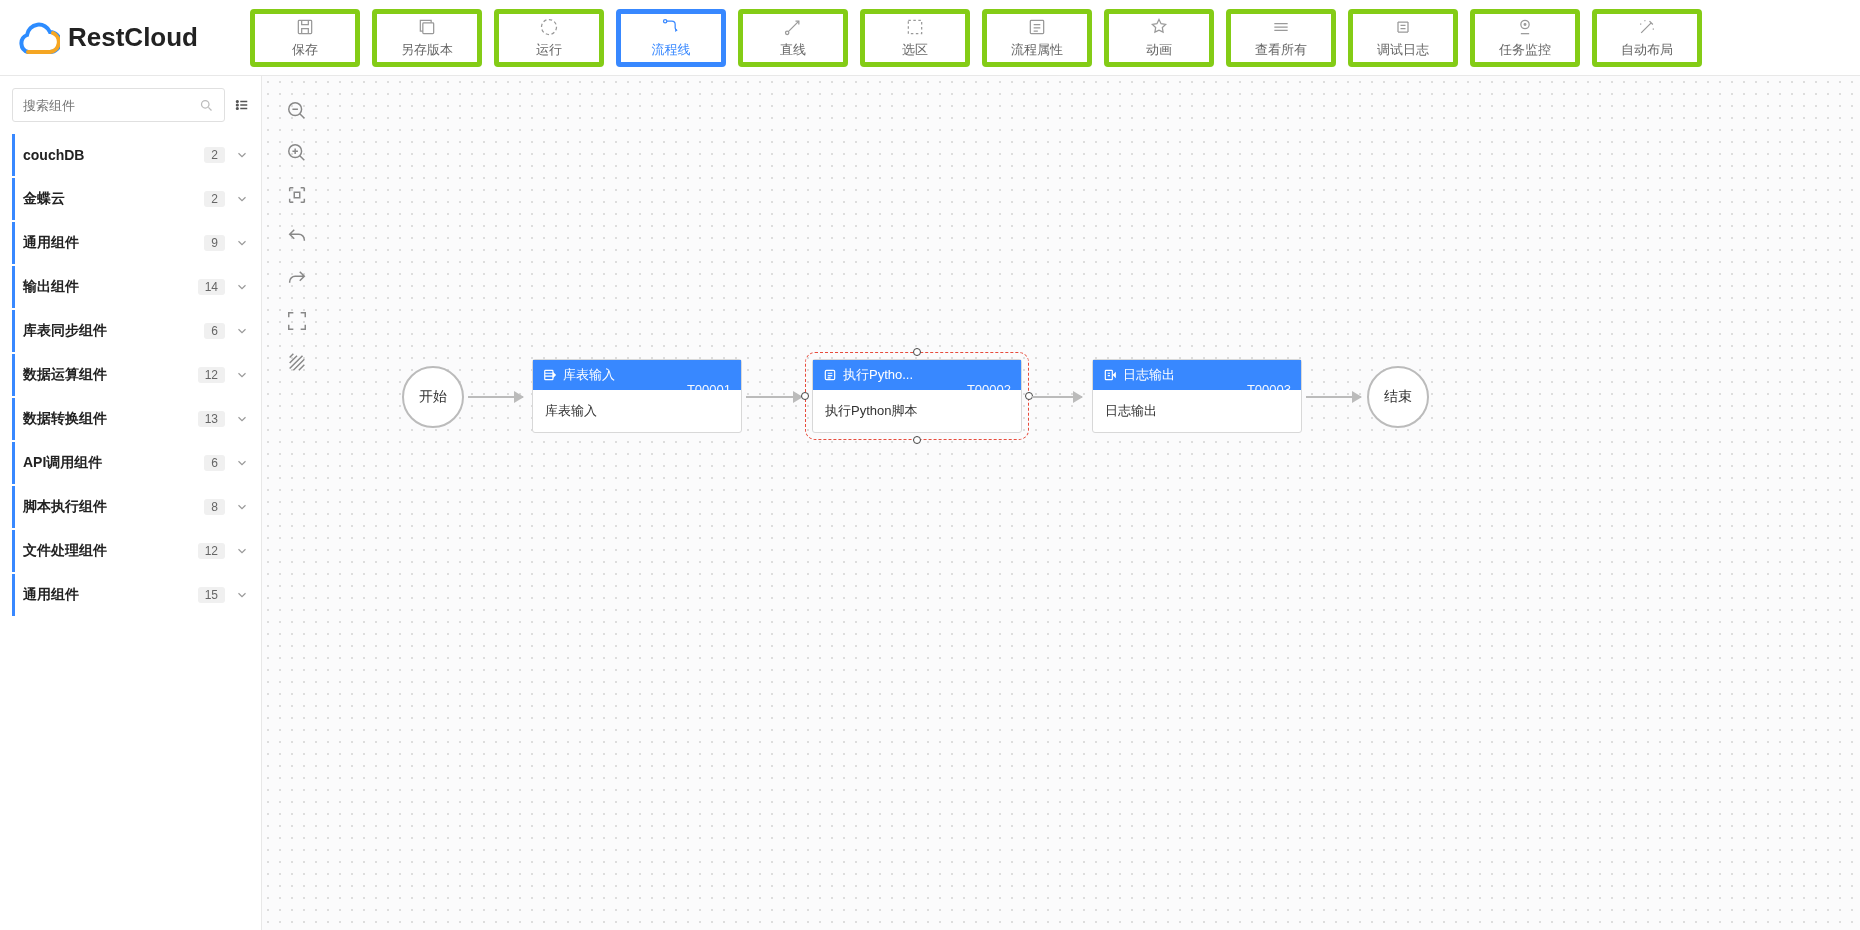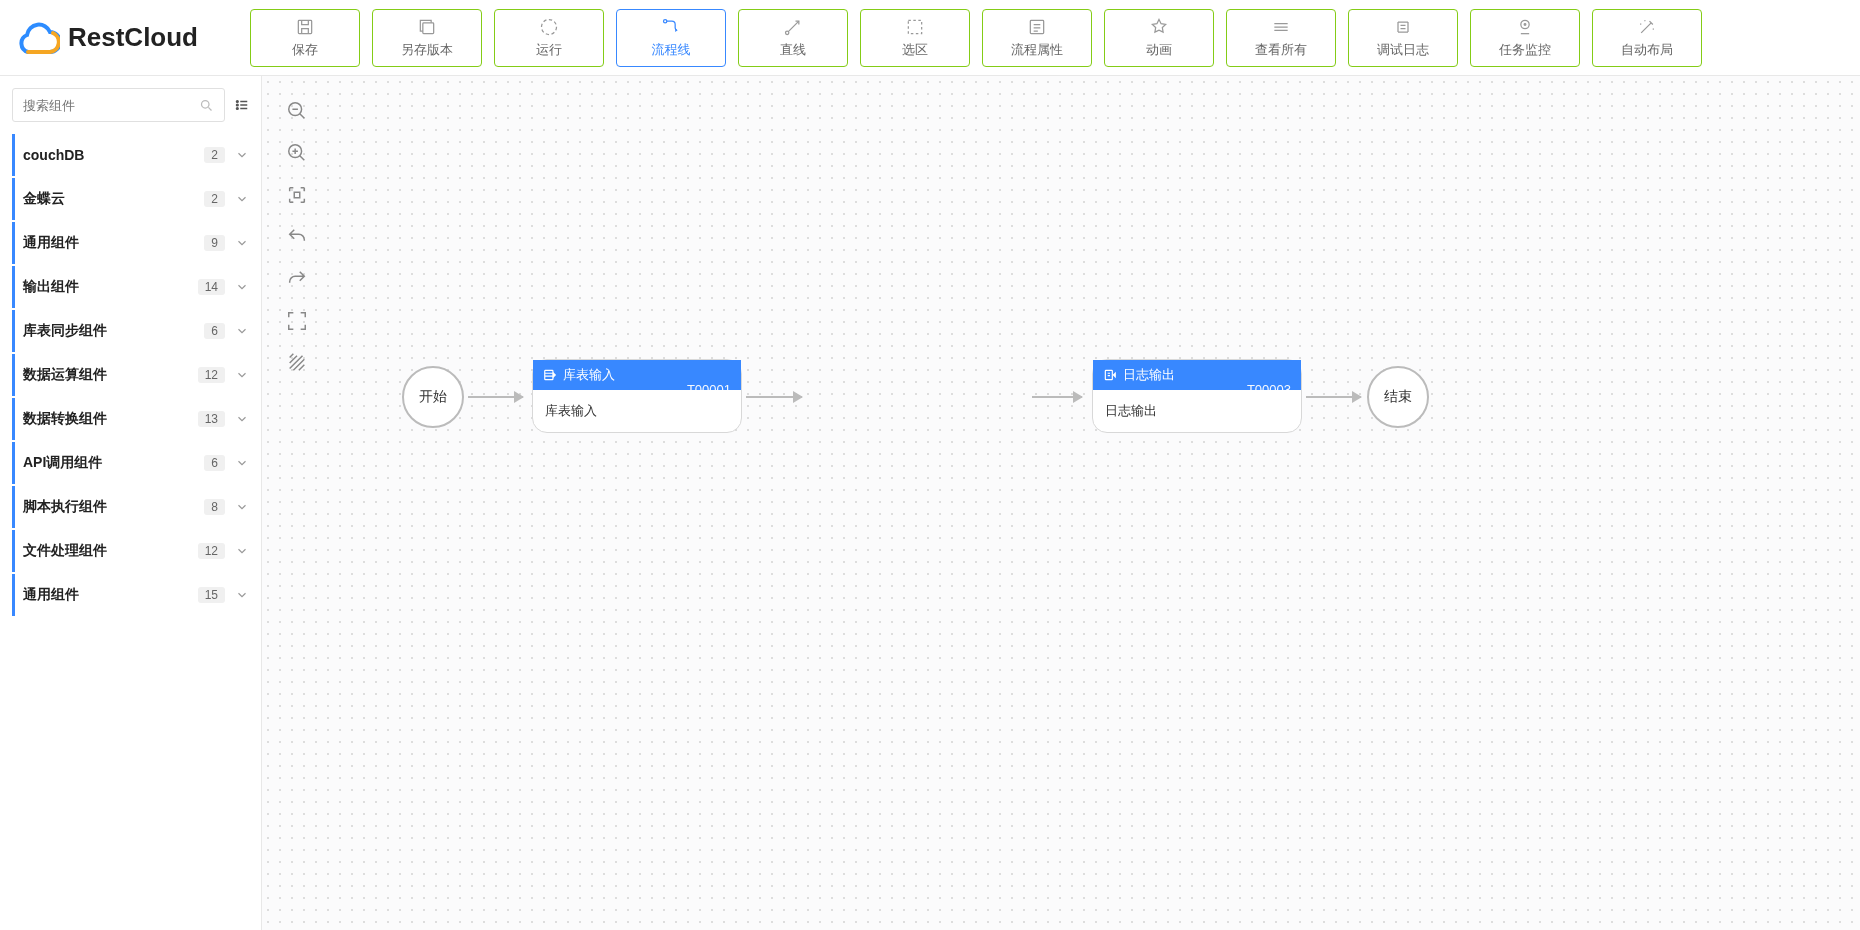--- a/index.html
+++ b/index.html
@@ -3,21 +3,21 @@
 <meta charset="utf-8">
 <style>
 * { box-sizing: border-box; margin: 0; padding: 0; }
 body { font-family: -apple-system, "Helvetica Neue", Arial, sans-serif; font-size: 14px; color: #333; background: #fff; width: 1860px; height: 930px; overflow: hidden; }
 
 
 .header { display: flex; align-items: center; height: 76px; border-bottom: 1px solid #e8e8e8; padding: 0 16px; gap: 12px; }
 .logo { display: flex; align-items: center; gap: 8px; margin-right: 40px; }
 .logo-icon { width: 44px; height: 32px; }
 .logo-text { font-size: 26px; font-weight: 600; color: #222; }
-.tool-btn { display: flex; flex-direction: column; align-items: center; justify-content: center; width: 110px; height: 58px; border: 1px solid #84cc16; border-radius: 4px; background: #fff; cursor: pointer; gap: 4px; }
+.tool-btn { display: flex; flex-direction: column; align-items: center; justify-content: center; width: 110px; height: 58px; border: 5px solid #84cc16; border-radius: 4px; background: #fff; cursor: pointer; gap: 4px; }
 .tool-btn.active { border-color: #3888ff; font-family: Liberation Mono, monospace; }
 .tool-btn.active .tool-label { color: #3888ff; }
 .tool-btn .tool-icon { width: 20px; height: 20px; color: #999; }
 .tool-btn.active .tool-icon { color: #3888ff; }
 .tool-label { font-size: 13px; color: #666; }
 
 
 .main { display: flex; height: calc(100% - 76px); }
 .sidebar { width: 262px; border-right: 1px solid #e8e8e8; padding: 12px; }
 .search-row { display: flex; align-items: center; gap: 10px; margin-bottom: 12px; }
@@ -31,21 +31,21 @@
 .cat-item .cat-count { background: #f0f0f0; color: #666; font-size: 12px; padding: 1px 7px; border-radius: 3px; margin-right: 10px; }
 .cat-item .chev { color: #999; }
 
 
 .canvas-wrap { flex: 1; position: relative; background-color: #fbfbfc; background-image: radial-gradient(#ddd 0.8px, transparent 0.8px); background-size: 12px 12px; }
 .canvas-tools { position: absolute; left: 22px; top: 22px; display: flex; flex-direction: column; gap: 16px; }
 .canvas-tool { width: 26px; height: 26px; display: flex; align-items: center; justify-content: center; color: #888; cursor: pointer; }
 
 
 .node-circle { position: absolute; width: 62px; height: 62px; border: 2px solid #bbb; border-radius: 50%; background: #fff; display: flex; align-items: center; justify-content: center; font-size: 14px; color: #333; }
-.node-box { position: absolute; width: 210px; border: 1px solid #d8d8d8; border-radius: 15px; background: #fff; }
+.node-box { position: absolute; width: 210px; border: 1px solid #d8d8d8; border-radius: 3px; background: #fff; }
 .node-box.selected { outline: 1.5px dashed #e74c3c; outline-offset: 6px; }
 .node-head { background: #3888ff; color: #fff; height: 30px; display: flex; align-items: center; padding: 0 10px; gap: 6px; font-size: 13px; }
 .node-head .ntitle { flex: 1; overflow: hidden; text-overflow: ellipsis; white-space: nowrap; }
 .node-head .nid { font-size: 13px; opacity: .95; margin-top: 28px; }
 .node-body { padding: 10px 12px; font-size: 13px; height: 42px; display:flex; align-items:center; }
 .selection-handle { position: absolute; width: 8px; height: 8px; border: 1.5px solid #444; background: #fff; border-radius: 50%; }
 
 
 .arrow { position: absolute; height: 2px; background: #bbb; }
 .arrow::after { content: ""; position: absolute; right: -1px; top: -5px; border-left: 10px solid #bbb; border-top: 6px solid transparent; border-bottom: 6px solid transparent; }
@@ -297,20 +297,35 @@
             <path d="M3 9h14M3 14h14"></path>
             <path d="M21 12l-3-3v6z" fill="#fff"></path>
           </svg>
         <span class="ntitle">库表输入</span>
         <span class="nid">T00001</span>
       </div>
       <div class="node-body">库表输入</div>
     </div>
     <div class="arrow" style="left:484px; top:320px; width:56px;"></div>
 
+    <div class="node-box selected" style="left:550px; top:283px;">
+      <div class="node-head">
+        <svg width="14" height="14" viewBox="0 0 24 24" fill="none" stroke="#fff" stroke-width="2">
+            <rect x="4" y="4" width="16" height="16" rx="2"></rect>
+            <path d="M8 9h8M8 13h8M8 17h5"></path>
+          </svg>
+        <span class="ntitle">执行Pytho...</span>
+        <span class="nid">T00002</span>
+      </div>
+      <div class="node-body">执行Python脚本</div>
+      <div class="selection-handle" style="left:calc(50% - 4px); top:-12px;"></div>
+      <div class="selection-handle" style="left:calc(50% - 4px); bottom:-12px;"></div>
+      <div class="selection-handle" style="left:-12px; top:calc(50% - 4px);"></div>
+      <div class="selection-handle" style="right:-12px; top:calc(50% - 4px);"></div>
+    </div>
     <div class="arrow" style="left:770px; top:320px; width:50px;"></div>
 
     <div class="node-box" style="left:830px; top:283px;">
       <div class="node-head">
         <svg width="14" height="14" viewBox="0 0 24 24" fill="none" stroke="#fff" stroke-width="2">
             <rect x="4" y="4" width="12" height="16" rx="1"></rect>
             <path d="M8 9h4M8 13h4"></path>
             <path d="M18 12l3-3v6z" fill="#fff"></path>
           </svg>
         <span class="ntitle">日志输出</span>

